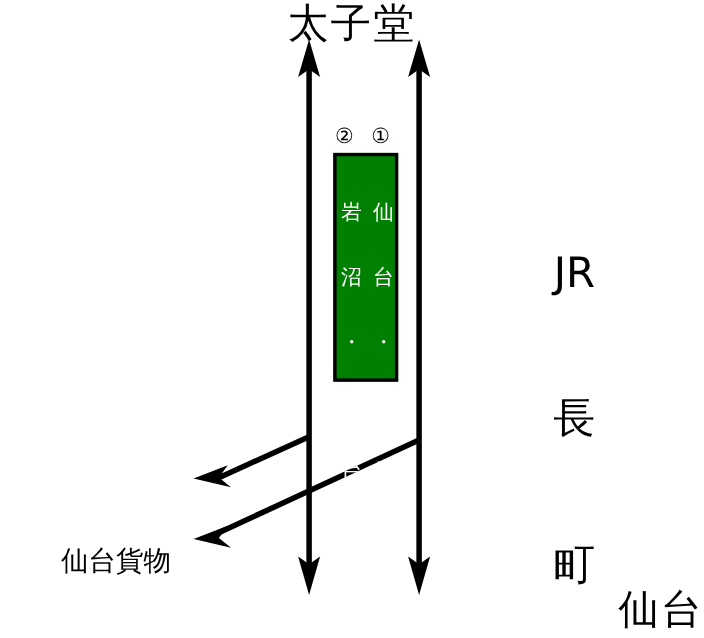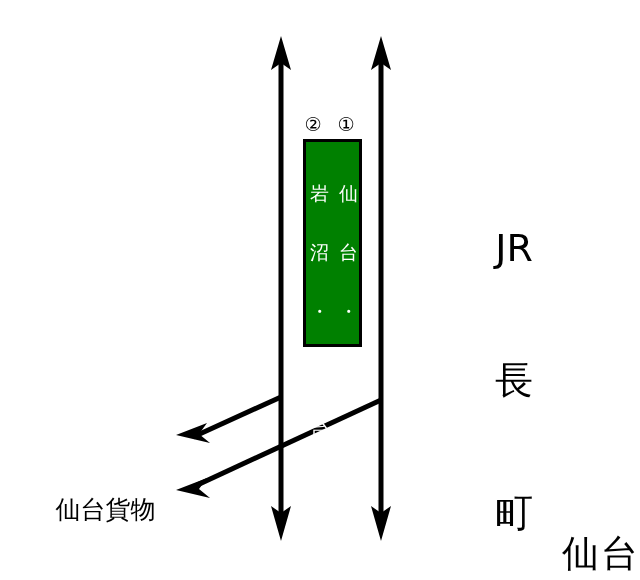--- a/index.html
+++ b/index.html
@@ -67,20 +67,21 @@
     left: 487px;
     top: 138px;
     width: 54px;
     font-size: 38px;
     line-height: 1.16;
     text-align: center;
     letter-spacing: 0px;
   }
   #title-vertical .tchar {
     display: block;
+    text-align: right;
   }
   
   .track-number {
     position: absolute;
     font-size: 19px;
     line-height: 1;
     text-align: center;
     width: 24px;
   }
   #track-number-2 { left: 301px; top: 115px; }
@@ -134,20 +135,21 @@
       <line x1="281" y1="397" x2="193" y2="437" stroke="#000000" stroke-width="5"></line>
       <polygon points="176,435 207,423 199,434 210,443" fill="#000000"></polygon>
     </g>
 
     <g>
       <line x1="381" y1="400" x2="193" y2="487" stroke="#000000" stroke-width="5"></line>
       <polygon points="176,490 207,478 199,489 210,498" fill="#000000"></polygon>
     </g>
   </svg>
 
+  <div class="lbl" id="label-taishido">太子堂</div>
 
   <div class="lbl" id="label-sendai">仙台</div>
 
   <div class="lbl" id="label-freight-terminal">
     <div>仙台貨物</div>
     
   </div>
 
   <div class="lbl" id="title-vertical">
     <span class="tchar">JR</span>

